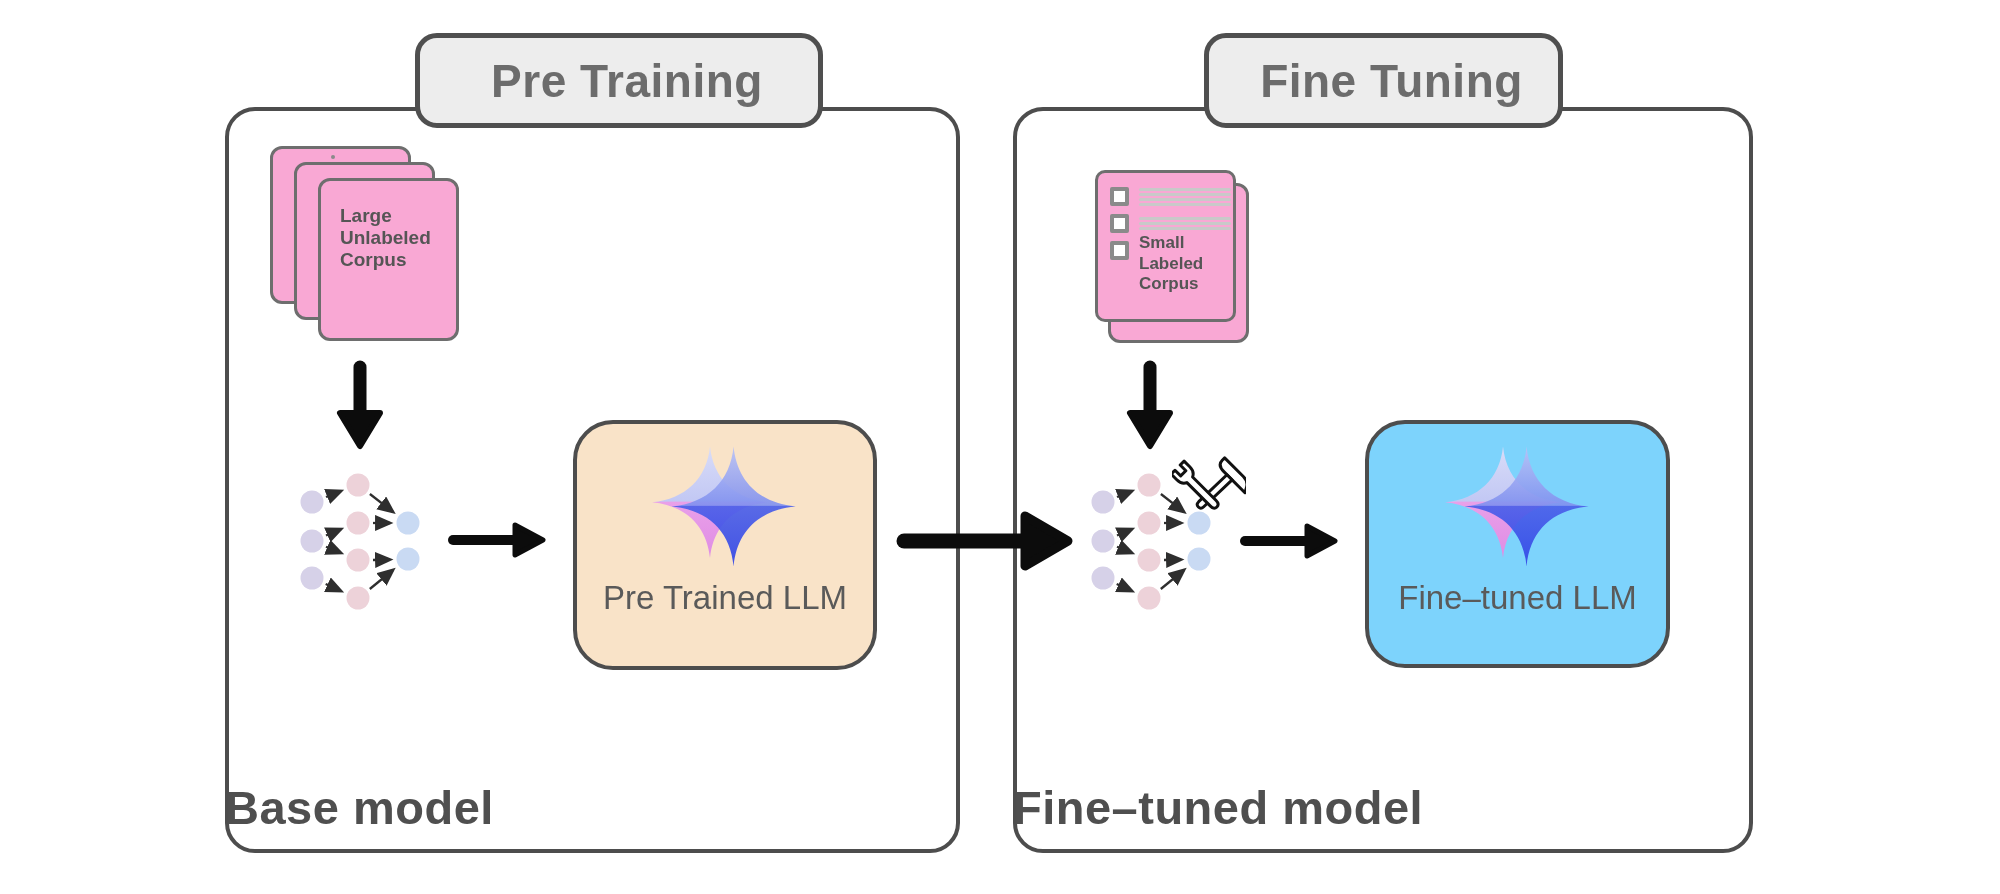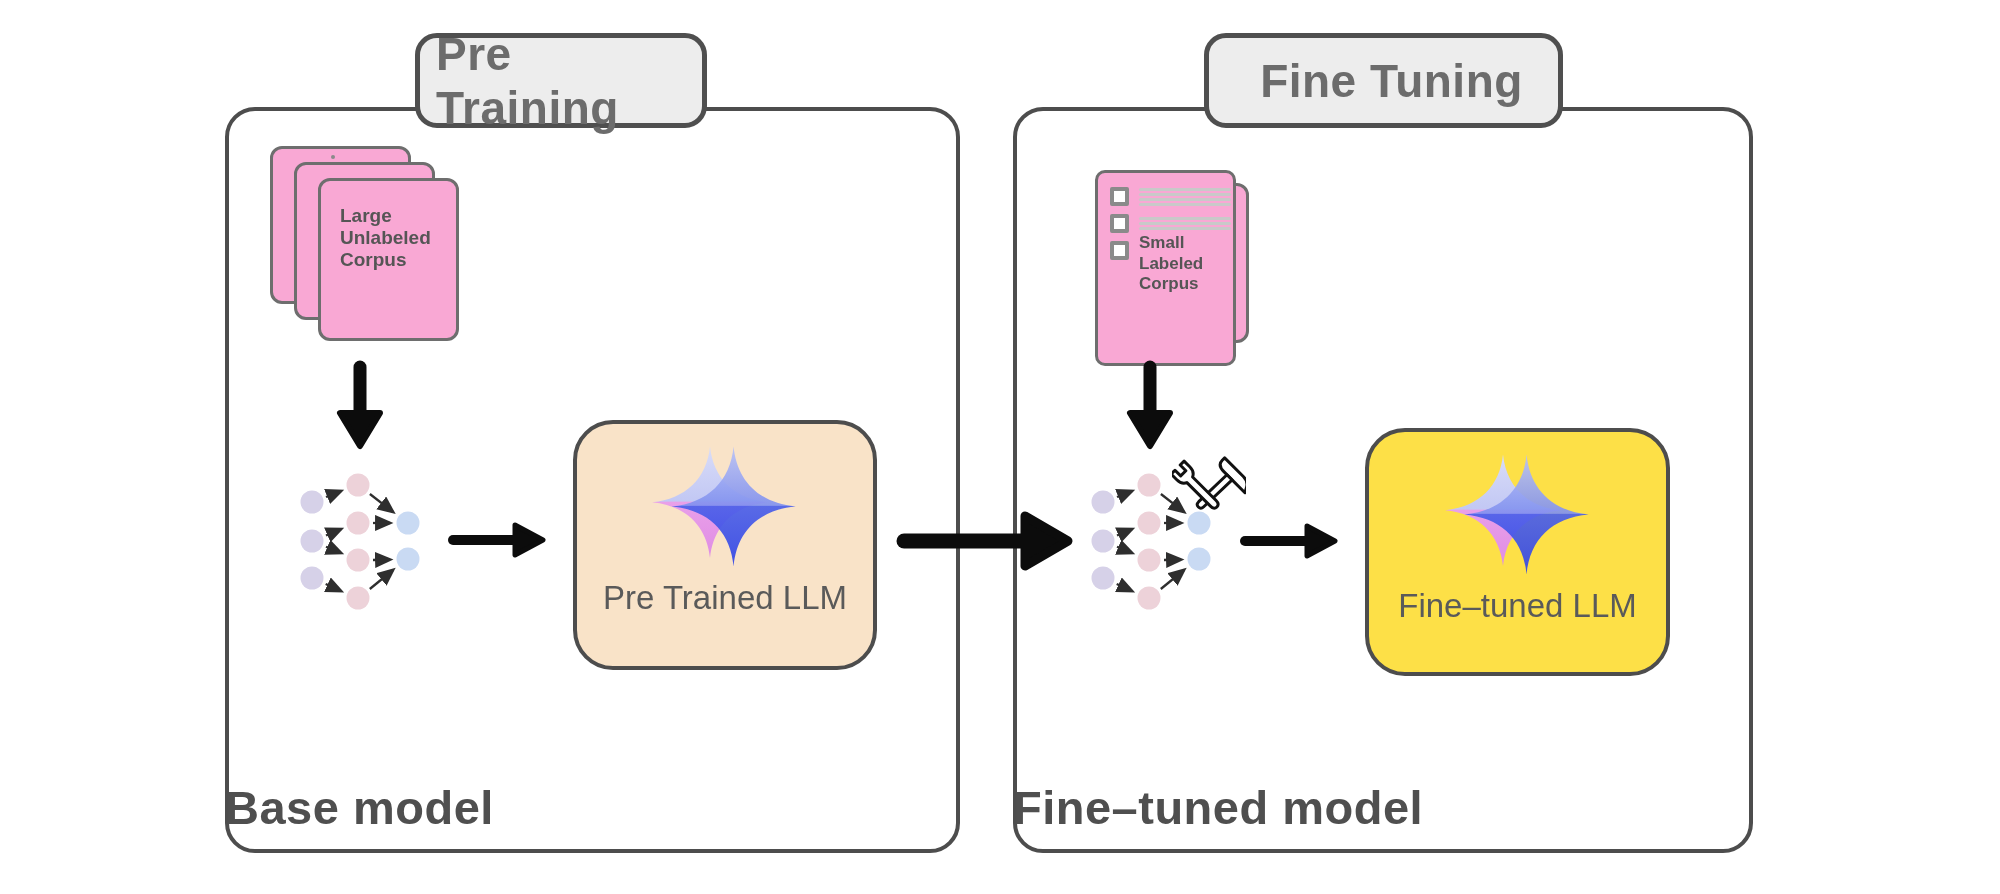--- a/index.html
+++ b/index.html
@@ -13,52 +13,52 @@
   }
   .panel.left{left:225px;top:107px;width:727px;height:738px;}
   .panel.right{left:1013px;top:107px;width:732px;height:738px;}
   
   .stage-tag{
     position:absolute;top:33px;height:95px;background:#ededed;border:5px solid #4f4f4f;
     border-radius:22px;display:flex;align-items:center;justify-content:center;
     font-size:46px;font-weight:600;color:#6c6c6c;z-index:3;box-sizing:border-box;
     letter-spacing:0.5px;
   }
-  .stage-tag.left{left:415px;width:292px;padding-left:16px;}
+  .stage-tag.left{left:415px;width:408px;padding-left:16px;}
   .stage-tag.right{left:1204px;width:359px;padding-left:16px;}
   
   .sheet{
     position:absolute;background:#f9a8d4;border:3px solid #6e6e6e;border-radius:12px;
     box-sizing:border-box;
   }
   .doc-stack{position:absolute;left:270px;top:146px;width:200px;height:205px;z-index:2;}
   .doc-stack .s1{left:0;top:0;width:141px;height:158px;}
   .doc-stack .s2{left:24px;top:16px;width:141px;height:158px;}
   .doc-stack .s3{left:48px;top:32px;width:141px;height:163px;}
   .dot{position:absolute;width:4px;height:4px;border-radius:50%;background:#8a8a8a;}
   .corpus-text{
     white-space:pre-line;font-weight:700;color:#555555;font-size:19px;line-height:1.16;
   }
   .doc-stack .corpus-text{position:absolute;left:19px;top:24px;}
   .checklist-doc{position:absolute;left:1095px;top:170px;width:165px;height:180px;z-index:2;}
   .checklist-doc .back{left:13px;top:13px;width:141px;height:160px;}
-  .checklist-doc .front{left:0;top:0;width:141px;height:196px;border-radius:10px;}
+  .checklist-doc .front{left:0;top:0;width:141px;height:152px;border-radius:10px;}
   .checkbox{
     position:absolute;width:19px;height:19px;border:4px solid #8a8a8a;background:#ffffff;
     border-radius:2px;box-sizing:border-box;
   }
   .docline{position:absolute;height:3px;background:#c9c9c9;border-radius:2px;}
   .checklist-doc .corpus-text{position:absolute;left:41px;top:60px;font-size:17px;line-height:1.22;}
   
   .model-box{
     position:absolute;border:4px solid #4d4d4d;border-radius:40px;box-sizing:border-box;
     display:flex;flex-direction:column;align-items:center;z-index:2;
   }
   .model-box.orange{left:573px;top:420px;width:304px;height:250px;background:#f9e3c8;}
-  .model-box.green{left:1365px;top:420px;width:305px;height:248px;background:#fde047;margin-top:8px;}
+  .model-box.green{left:1365px;top:420px;width:305px;height:248px;background:#7dd3fc;}
   .model-label{margin-top:6px;font-size:33px;color:#5a5a5a;font-weight:400;}
   .sparkle{margin-top:16px;}
   
   .caption{
     position:absolute;top:780px;font-size:47px;font-weight:600;color:#4f4f4f;
     z-index:2;letter-spacing:0.5px;
   }
   .caption.left{left:225px;width:727px;}
   .caption.right{left:1013px;width:732px;}
   

